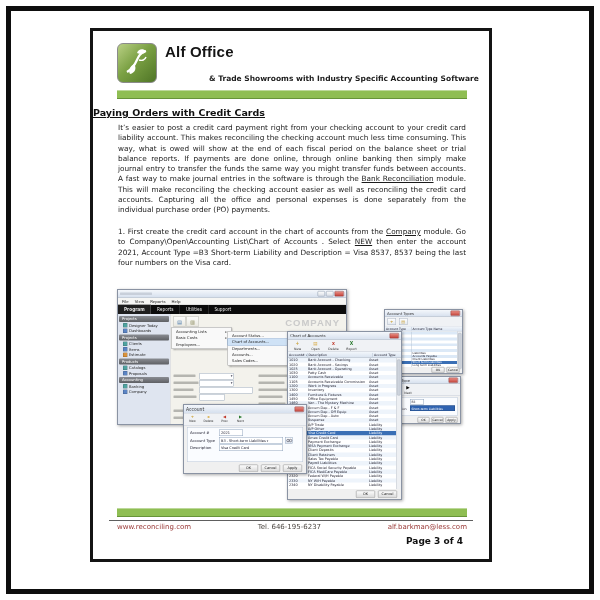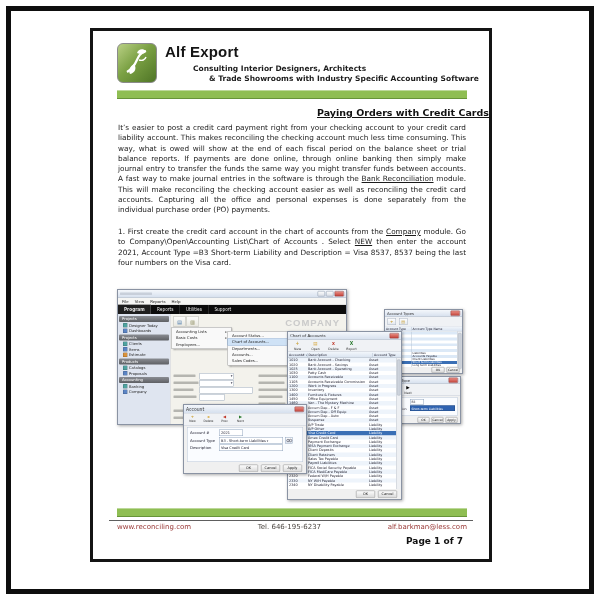--- a/index.html
+++ b/index.html
@@ -10,21 +10,21 @@
   
   .logo{position:absolute;left:24px;top:12px;width:38px;height:38px;border-radius:6px;
     background:linear-gradient(135deg,#b9d084 0%,#7ba144 45%,#4f7526 100%);border:1px solid #8b8b8b;}
   .brand{position:absolute;left:72px;top:12px;font-size:15px;font-weight:bold;color:#151515;font-family:"Liberation Sans",sans-serif;letter-spacing:.2px;}
   .tag1{position:absolute;left:100px;top:33px;font-size:7.5px;font-weight:bold;color:#1c1c1c;}
   .tag2{position:absolute;left:116px;top:43px;font-size:7.5px;font-weight:bold;color:#1c1c1c;}
   .hbar{position:absolute;left:24px;width:350px;height:7px;background:#8fbe53;border-top:1px solid #bcd89a;border-bottom:1px solid #679439;}
   .hbar.top{top:59px}
   .hbar.bottom{top:477px}
 
-  .doc-title{position:absolute;left:0;top:76px;width:100%;text-align:right;font-size:9.5px;font-weight:bold;text-decoration:underline;color:#111;}
+  .doc-title{position:absolute;left:0;top:76px;width:100%;text-align:left;font-size:9.5px;font-weight:bold;text-decoration:underline;color:#111;}
   .para{position:absolute;left:25px;width:348px;font-size:7.3px;line-height:10.3px;text-align:justify;color:#1b1b1b;}
   #para1{top:92px} #para2{top:196px}
   .para span.underline{text-decoration:underline;}
 
   
   .foot-line{position:absolute;left:16px;top:489px;width:364px;height:1px;background:#5e5e5e;}
   .contact{position:absolute;left:24px;top:492px;width:350px;display:flex;justify-content:space-between;font-size:7px;}
   .contact .web,.contact .mail{color:#993735;}
   .contact .tel{color:#4c4742;}
   .pagenum{position:absolute;right:26px;top:505px;font-size:9px;font-weight:bold;color:#111;}
@@ -147,22 +147,21 @@
   <div class="logo">
     <span>
       <svg width="38" height="38" viewBox="0 0 38 38">
         <path d="M28 7 C16 11, 22 20, 9 28" stroke="#ffffff" stroke-width="2.2" fill="none"></path>
         <path d="M28 7 c-3 -3 -8 -2 -9 2 c4 2 8 1 9 -2 z" fill="#ffffff"></path>
         <path d="M12 30 c5 -1 7 -6 4 -10 c-4 2 -6 7 -4 10 z" fill="#ffffff"></path>
         <path d="M21 16 c3 1 6 0 7 -3" stroke="#ffffff" stroke-width="1.4" fill="none"></path>
       </svg>
     </span>
   </div>
-  <div class="brand">Alf Export</div>
-  <div class="tag1">Consulting Interior Designers, Architects</div>
+  <div class="brand">Alf Office</div>
   <div class="tag2">&amp; Trade Showrooms with Industry Specific Accounting Software</div>
   <div class="hbar top"></div>
 
   <div class="doc-title">Paying Orders with Credit Cards</div>
   <div class="para" id="para1">
     
   <span>It’s easier to post a credit card payment right from your checking account to your credit card liability account.  This makes reconciling the checking account much less time consuming.  This way, what is owed will show at the end of each fiscal period on the balance sheet or trial balance reports.  If payments are done online, through online banking then simply make journal entry to transfer the funds the same way you might transfer funds between accounts.  A fast way to make journal entries in the software is through the </span><span class="underline">Bank Reconciliation</span><span> module.  This will make reconciling the checking account easier as well as reconciling the credit card accounts.  Capturing all the office and personal expenses is done separately from the individual purchase order (PO) payments.</span></div>
   <div class="para" id="para2">
     
   <span>1. First create the credit card account in the chart of accounts from the </span><span class="underline">Company</span><span> module.  Go to Company\Open\Accounting List\Chart of Accounts . Select </span><span class="underline">NEW</span><span> then enter the account 2021, Account Type =B3 Short-term Liability and Description = Visa 8537, 8537 being the last four numbers on the Visa card.</span></div>
@@ -687,15 +686,15 @@
 
   </div>
 
   <div class="hbar bottom"></div>
   <div class="foot-line"></div>
   <div class="contact">
     <span class="web">www.reconciling.com</span>
     <span class="tel">Tel.  646-195-6237</span>
     <span class="mail">alf.barkman@less.com</span>
   </div>
-  <div class="pagenum">Page 1 of 7</div>
+  <div class="pagenum">Page 3 of 4</div>
 
 </div>
 
 </body></html>

